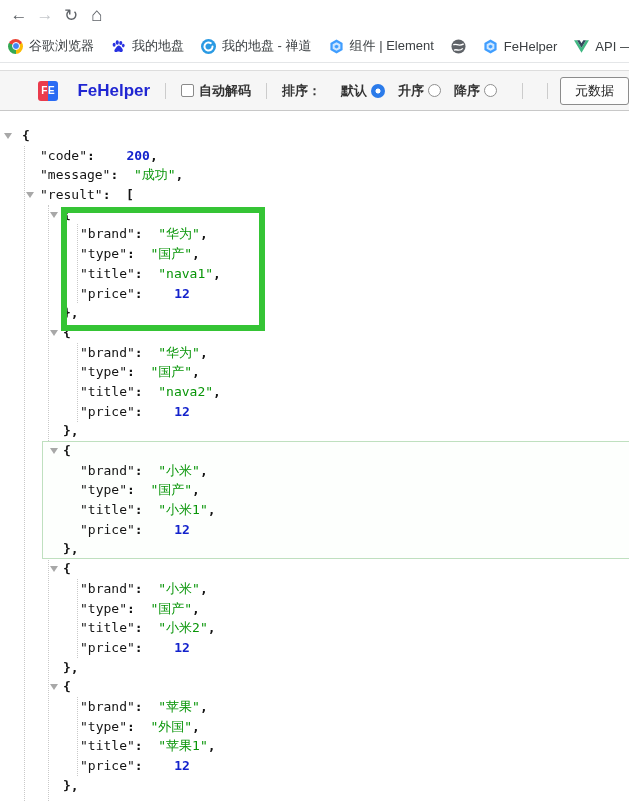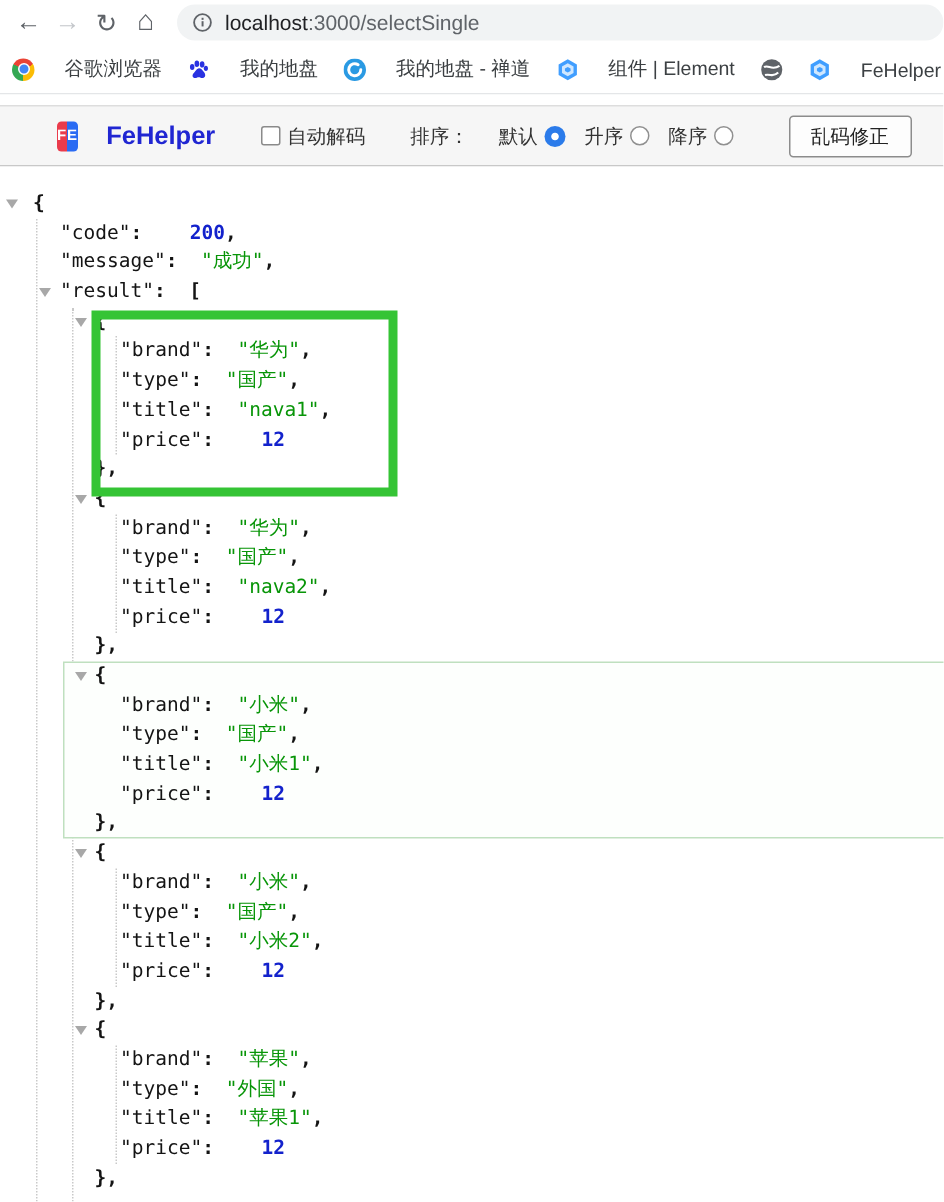--- a/index.html
+++ b/index.html
@@ -14,39 +14,39 @@
   .addr-pill { flex:1; height:24px; margin-left:8px; background:#f1f3f4; border-radius:13px;
                display:flex; align-items:center; padding:0 10px; }
   .addr-text { font-size:14px; color:#5f6368; margin-left:8px; white-space:nowrap; }
   .addr-text .host { color:#202124; }
 
   
   .bookmarks { height:33px; display:flex; align-items:center; padding-left:8px;
                border-bottom:1px solid #e4e6e8; background:#fff; }
   .bm-item { display:flex; align-items:center; margin-right:17px; cursor:pointer; }
   .bm-item .ic { width:15px; height:15px; display:flex; align-items:center; justify-content:center; }
-  .bm-label { font-size:13px; color:#3c4043; margin-left:20px; white-space:nowrap; }
+  .bm-label { font-size:13px; color:#3c4043; margin-left:6px; white-space:nowrap; }
   .bm-label:empty { margin-left:0; }
 
   .chrome-ball { width:15px; height:15px; border-radius:50%; position:relative;
     background:conic-gradient(from -60deg,#ea4335 0 120deg,#fbbc05 0 240deg,#34a853 0 360deg); }
   .chrome-ball::after { content:""; position:absolute; inset:3.5px; border-radius:50%;
     background:#4285f4; border:1.5px solid #fff; }
 
   
   .page-gap { height:7px; background:#fff; }
   .fh-toolbar { height:41px; background:#f6f6f6; border-top:1px solid #ddd; border-bottom:1px solid #c8c8c8;
                 display:flex; align-items:center; padding-left:38px; white-space:nowrap; }
   .fh-logo { width:21px; height:20px; border-radius:3px; margin-right:19px;
              background:linear-gradient(90deg,#ea3b4c 0 48%,#2a6bf3 48% 100%);
              color:#fff; font-size:10px; font-weight:bold; display:flex; align-items:center;
              justify-content:center; letter-spacing:.5px; }
   .fh-brand { color:#2026d2; font-weight:bold; font-size:17px; }
   .sep { width:1px; height:16px; background:#ccc; margin:0 15px; }
-  .fh-label { font-size:13px; color:#333; }
+  .fh-label { font-size:13px; color:#333;font-weight:bold; }
   .chk { width:13px; height:13px; border:1px solid #8a8a8a; border-radius:2px; background:#fff;
          display:inline-block; margin-right:5px; vertical-align:-2px; }
   .radio { width:13px; height:13px; border-radius:50%; border:1px solid #909090; background:#fff;
            display:inline-block; margin-left:4px; vertical-align:-2px; }
   .radio.checked { border:none; width:14px; height:14px;
            background:radial-gradient(circle at center,#fff 0 2.2px,#2b7bea 2.8px); }
   .sort-opt { display:flex; align-items:center; margin-right:13px; }
   .fh-btn { font-size:13px; color:#222; background:#fdfdfd; border:1px solid #8c8c8c;
             border-radius:3px; padding:4px 14px; }
 
@@ -75,30 +75,20 @@
                border:1px solid #bfe0bf; background:#fdfffd; z-index:0; }
 </style>
 </head>
 <body>
 
 <div class="navbar">
   <div class="nav-btn">←</div>
   <div class="nav-btn disabled">→</div>
   <div class="nav-btn">↻</div>
   <div class="nav-btn" style="font-size:19px">⌂</div>
-  <div class="addr-pill">
-    <span style="display:flex">
-      <svg width="14" height="14" viewBox="0 0 16 16">
-        <circle cx="8" cy="8" r="6.4" fill="none" stroke="#5f6368" stroke-width="1.4"></circle>
-        <rect x="7.3" y="7" width="1.5" height="4" fill="#5f6368"></rect>
-        <rect x="7.3" y="4.4" width="1.5" height="1.6" fill="#5f6368"></rect>
-      </svg>
-    </span>
-    <span class="addr-text"><span class="host">localhost</span><span>:3000/selectSingle</span></span>
-  </div>
 </div>
 
 <div class="bookmarks">
   <div class="bm-item">
     <span class="ic">
         <span class="chrome-ball"></span>
       </span>
     <span class="bm-label">谷歌浏览器</span>
   </div>
   <div class="bm-item">
@@ -182,21 +172,20 @@
   </span>
   <span class="sort-opt">
     <span class="fh-label">升序</span>
     <span class="radio"></span>
   </span>
   <span class="sort-opt">
     <span class="fh-label">降序</span>
     <span class="radio"></span>
   </span>
   <span class="sep" style="margin:0 12px"></span>
-  <button class="fh-btn">乱码修正</button>
   <span class="sep" style="margin:0 12px"></span>
   <button class="fh-btn">元数据</button>
 </div>
 
 <div class="json-area">
   <div class="guide" id="g-root"></div>
   <div class="guide" id="g-arr"></div>
   <div class="guide g-obj" id="g-o1"></div>
   <div class="guide g-obj" id="g-o2"></div>
   <div class="guide g-obj" id="g-o3"></div>

